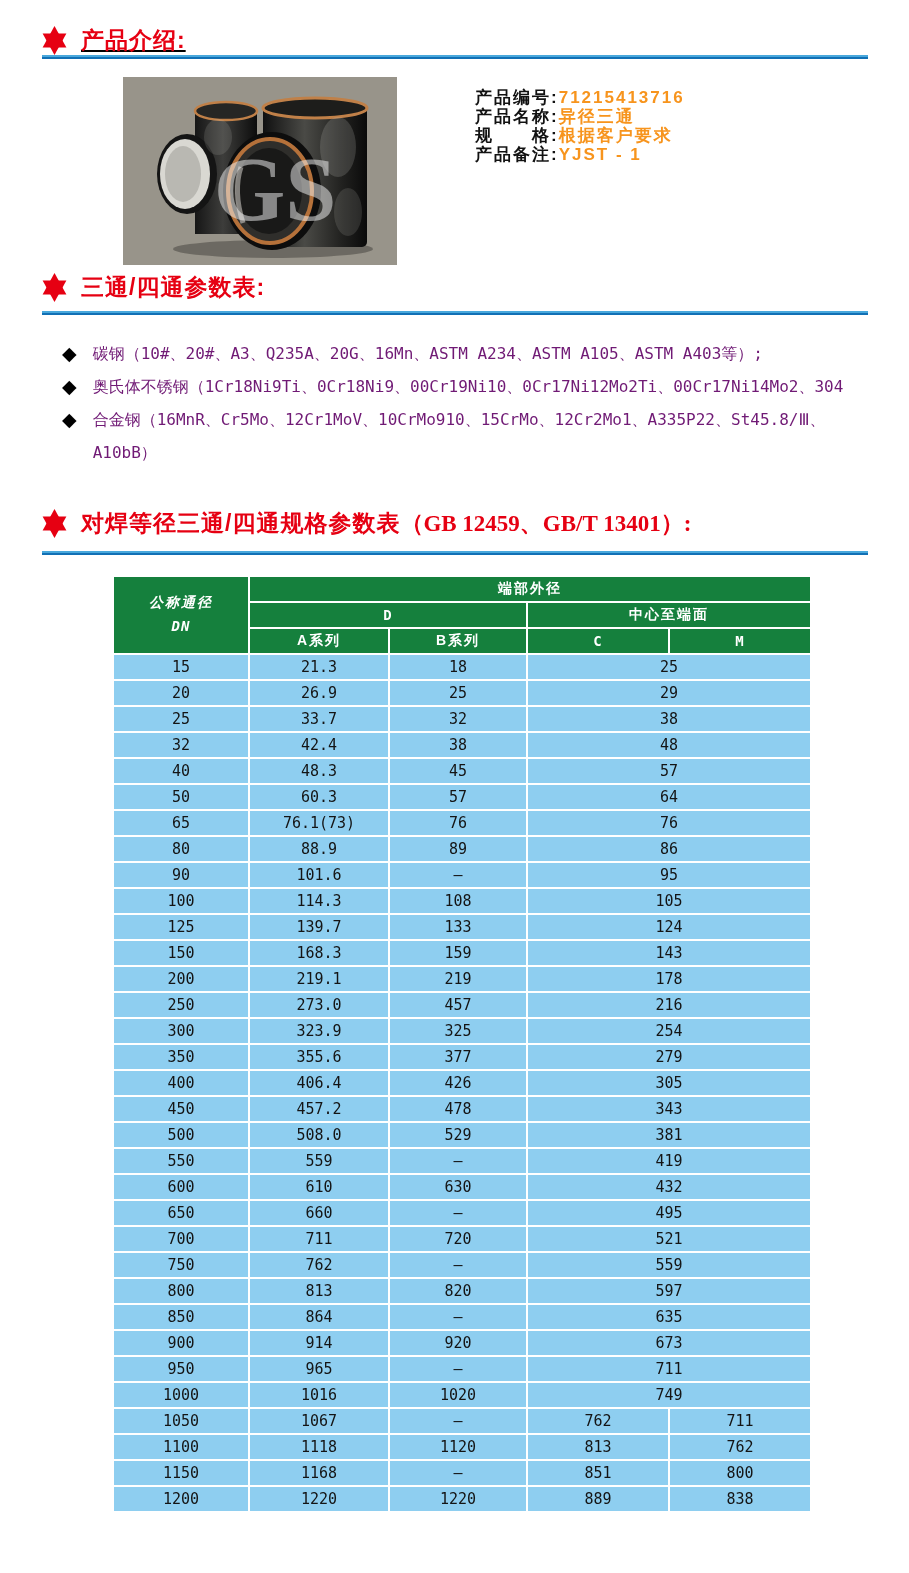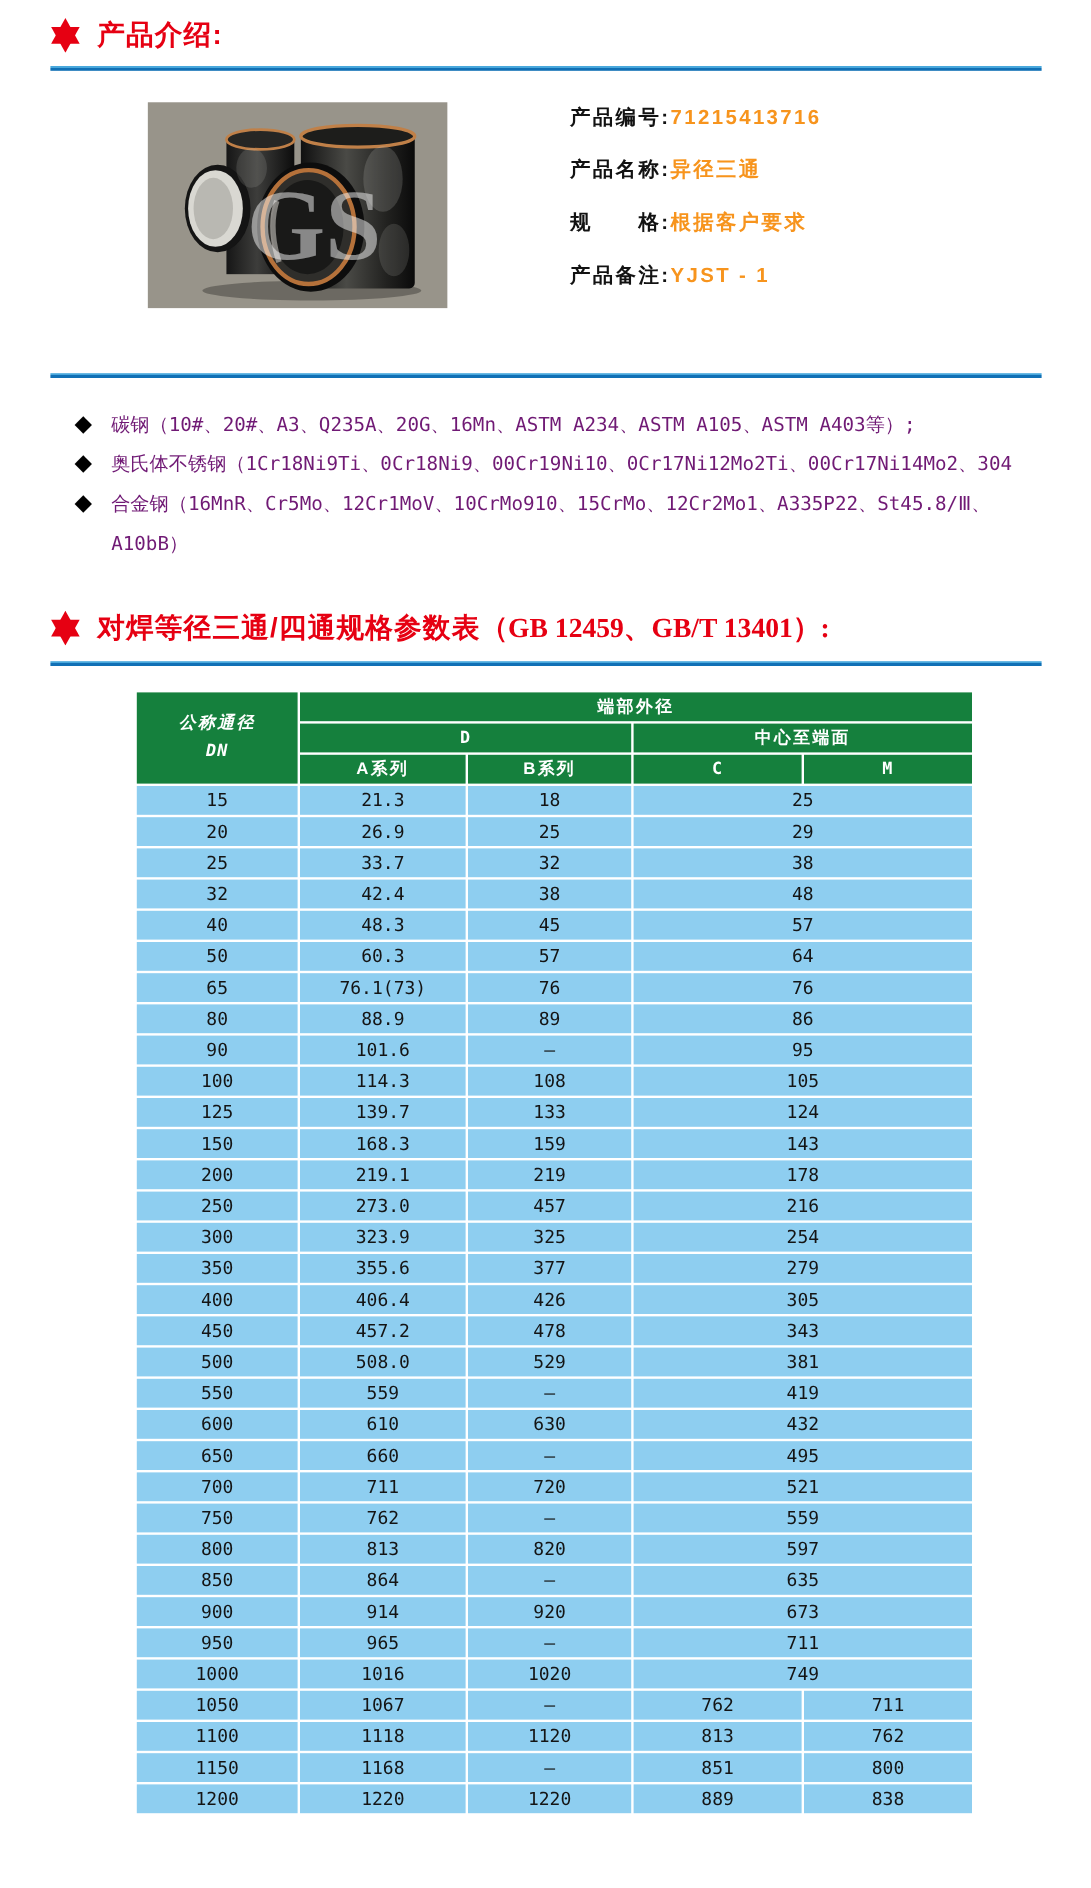--- a/index.html
+++ b/index.html
@@ -10,23 +10,23 @@
   
   .sec-head { position:absolute; left:40px; display:flex; align-items:center; gap:12px; }
   .star { width:29px; height:29px; flex:0 0 auto; }
   .star svg { display:block; width:100%; height:100%; }
   .sec-title { font-size:23px; font-weight:bold; color:#e60012; letter-spacing:1px; white-space:nowrap; }
   .sec-title .serif-part { font-family:"Liberation Serif", serif; letter-spacing:0; }
   .rule { position:absolute; left:42px; width:826px; height:4px;
           background:linear-gradient(180deg,#49a8dc 0%,#49a8dc 45%,#1170b5 45%,#1170b5 100%); }
 
   
-  .product-image { position:absolute; left:123px; top:77px; width:250px; height:188px;text-align:right; }
+  .product-image { position:absolute; left:123px; top:77px; width:274px; height:188px;text-align:right; }
   .product-image svg { display:block; width:100%; height:100%; }
-  .product-fields { position:absolute; left:475px; top:88px; display:flex; flex-direction:column; gap:25px; }
+  .product-fields { position:absolute; left:475px; top:88px; display:flex; flex-direction:column; }
   .field { display:flex; align-items:baseline; font-size:17px; font-weight:bold; line-height:19px; white-space:pre; }
   .field .label { color:#121212; letter-spacing:2px; }
   .field .value { color:#f7941d; margin-left:0; letter-spacing:2px; }
 
   
   .bullets { position:absolute; left:62px; top:337px; width:810px; }
   .bullet { display:flex; align-items:flex-start; gap:16px; }
   .diamond { font-size:19px; line-height:33px; color:#000; flex:0 0 auto; }
   .bullet-text { font-family:"DejaVu Sans Mono","Liberation Sans",sans-serif; font-size:16px; color:#701a75; }
   .bullet-line { line-height:33px; white-space:nowrap; }
@@ -39,21 +39,21 @@
   .spec-table td { background:#8ecef0; color:#141414; font-size:15px; height:24px; text-align:center;
                    vertical-align:middle; padding:0; font-family:"DejaVu Sans Mono","Liberation Sans",sans-serif; }
   .th-dn div { line-height:1.7; letter-spacing:2px;font-style:italic; }
   .th-dn .dn-en { font-family:"DejaVu Sans Mono","Liberation Sans",sans-serif; letter-spacing:1px; }
 </style>
 </head>
 <body>
 
 <div class="page">
 
-  <div class="sec-head" style="top:14px;">
+  <div class="sec-head" style="top:25px;text-decoration:underline;">
     <span class="star">
       <svg viewBox="0 0 100 100">
           <g fill="#e60012">
         <polygon points="50,0 91,74 9,74"></polygon>
             <polygon points="50,100 9,26 91,26"></polygon>
       </g>
         </svg>
     </span>
     <span class="sec-title">产品介绍:</span>
   </div>
@@ -108,20 +108,31 @@
     <div class="field">
       <span class="label">规　　格:</span>
       <span class="value">根据客户要求</span>
     </div>
     <div class="field">
       <span class="label">产品备注:</span>
       <span class="value">YJST - 1</span>
     </div>
   </div>
 
+  <div class="sec-head" style="top:272px;">
+    <span class="star">
+      <svg viewBox="0 0 100 100">
+          <g fill="#e60012">
+        <polygon points="50,0 91,74 9,74"></polygon>
+            <polygon points="50,100 9,26 91,26"></polygon>
+      </g>
+        </svg>
+    </span>
+    <span class="sec-title">三通/四通参数表:</span>
+  </div>
   <div class="rule" style="top:311px;"></div>
 
   <div class="bullets">
     <div class="bullet">
       <span class="diamond">◆</span>
       <div class="bullet-text">
         <div class="bullet-line">碳钢（10#、20#、A3、Q235A、20G、16Mn、ASTM A234、ASTM A105、ASTM A403等）;</div>
         <div class="bullet-line"></div>
       </div>
     </div>

